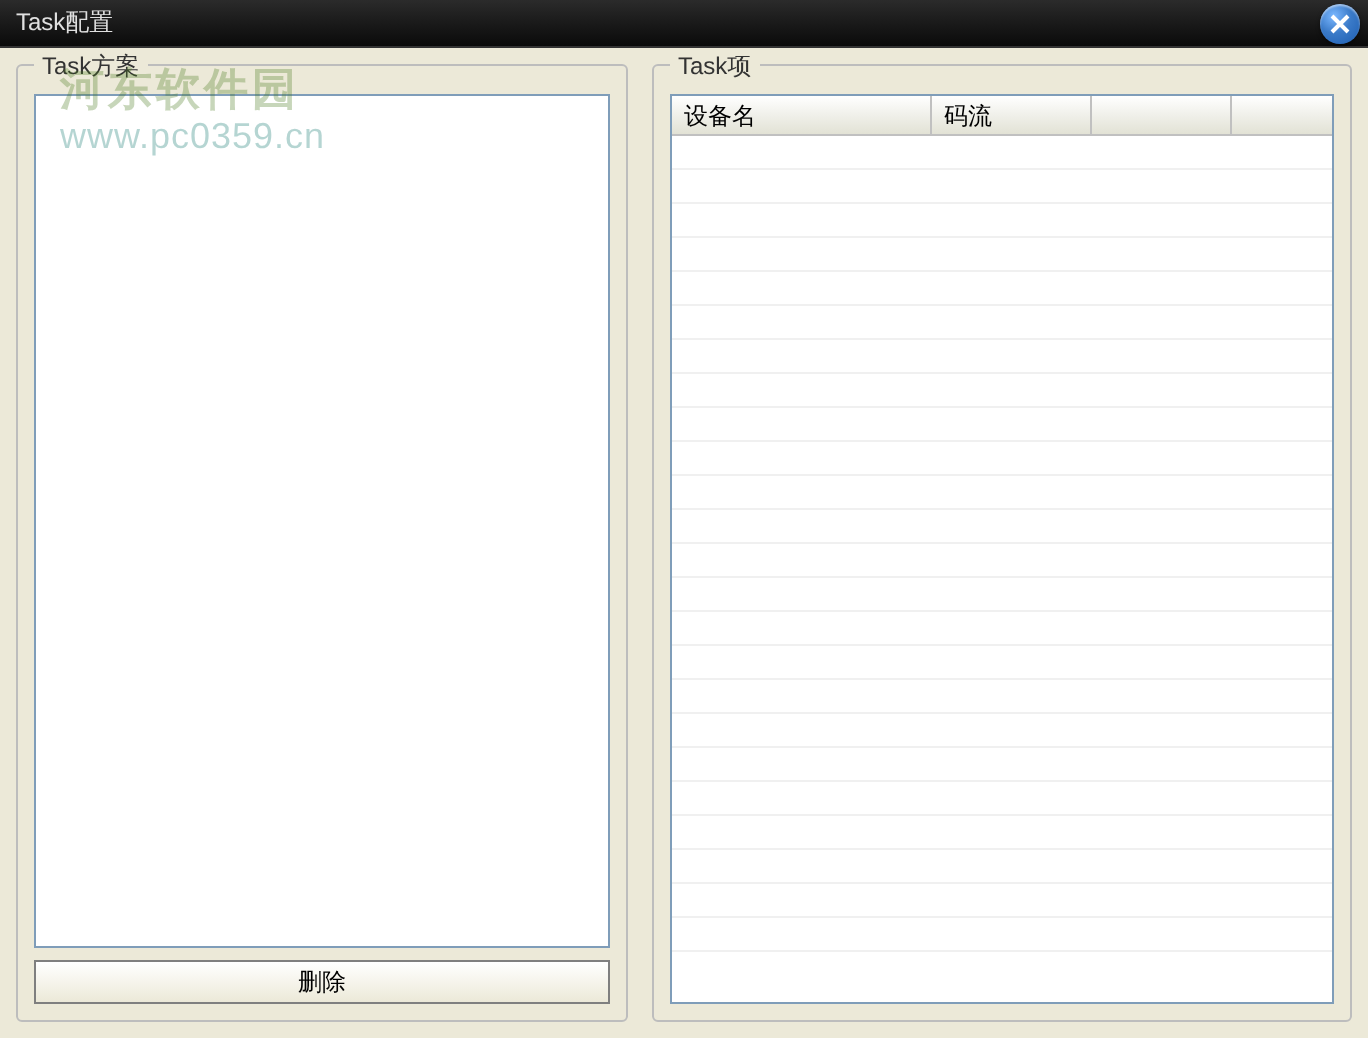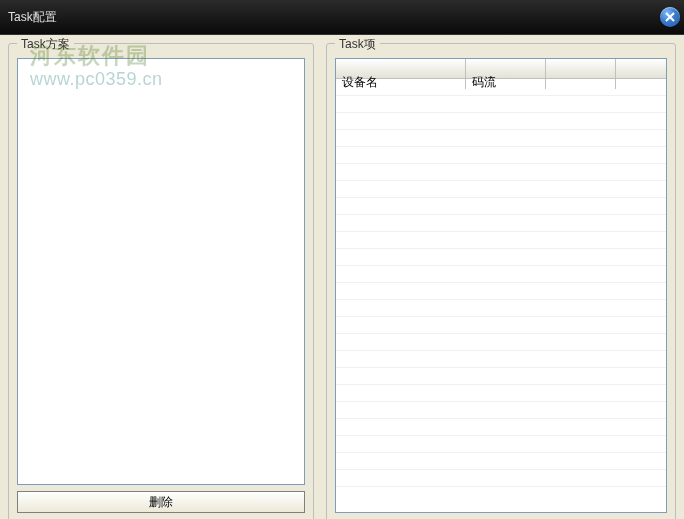--- a/index.html
+++ b/index.html
@@ -1,19 +1,19 @@
 <!DOCTYPE html>
 <html><head>
   <meta charset="utf-8">
   <style>
     * { margin: 0; padding: 0; box-sizing: border-box; font-family: "Microsoft YaHei", SimSun, Arial, sans-serif; font-size: 12px; }
     body { width: 684px; height: 519px; background: #1a1a1a; overflow: hidden; position: relative; }
     
     .titlebar {
-      height: 35px;
+      height: 24px;
       background: linear-gradient(to bottom, #2b2b2b 0%, #1a1a1a 50%, #0a0a0a 100%);
       display: flex;
       align-items: center;
       justify-content: space-between;
       padding: 0 4px 0 8px;
       border-bottom: 1px solid #333;
     }
     .titlebar-title { color: #e0e0e0; font-size: 12px; }
     .close-btn {
       width: 20px; height: 20px;
@@ -95,21 +95,21 @@
       flex-direction: column;
     }
     .table-header {
       display: flex;
       height: 20px;
       background: linear-gradient(to bottom, #fff, #f0f0ea 50%, #e2e2d5);
       border-bottom: 1px solid #c0c0c0;
     }
     .th {
       border-right: 1px solid #c0c0c0;
-      padding: 15px 6px;
+      padding: 2px 6px;
       color: #000;
       white-space: nowrap;
       overflow: hidden;
     }
     .th:nth-child(1) { width: 130px; }
     .th:nth-child(2) { width: 80px; }
     .th:nth-child(3) { width: 70px; }
     .th:nth-child(4) { flex: 1; border-right: none; }
     
     .table-body { flex: 1; overflow: auto; }

